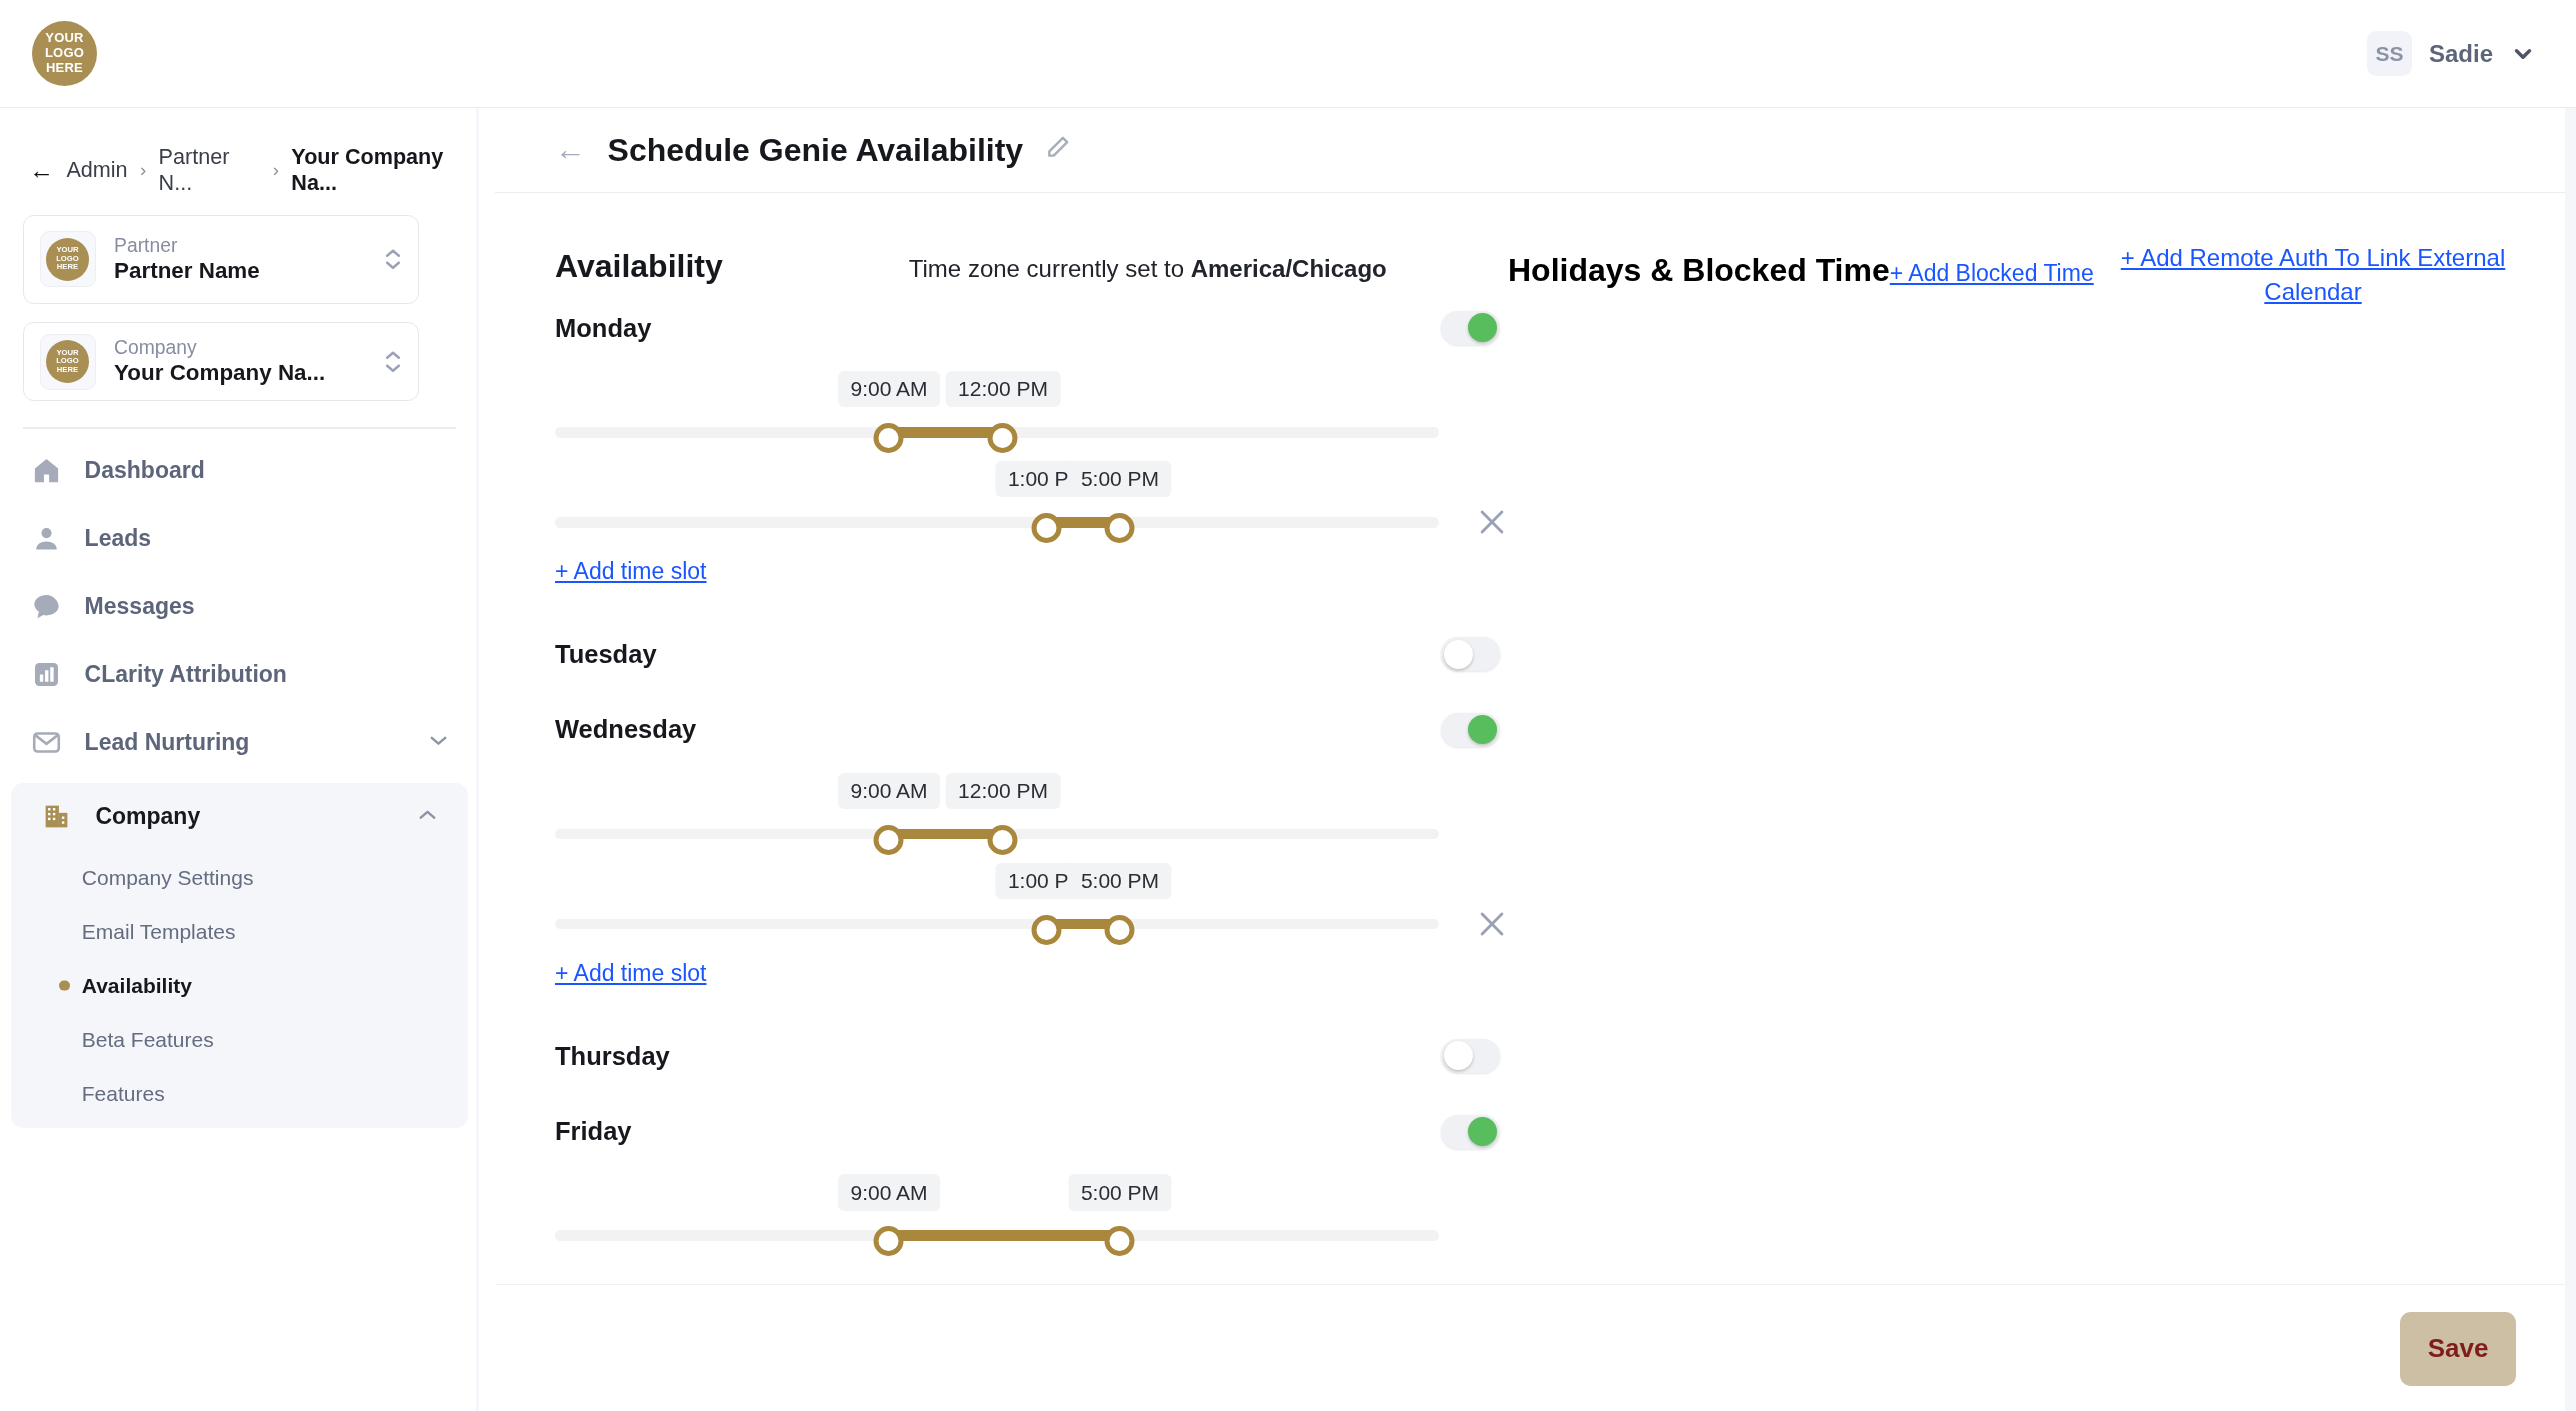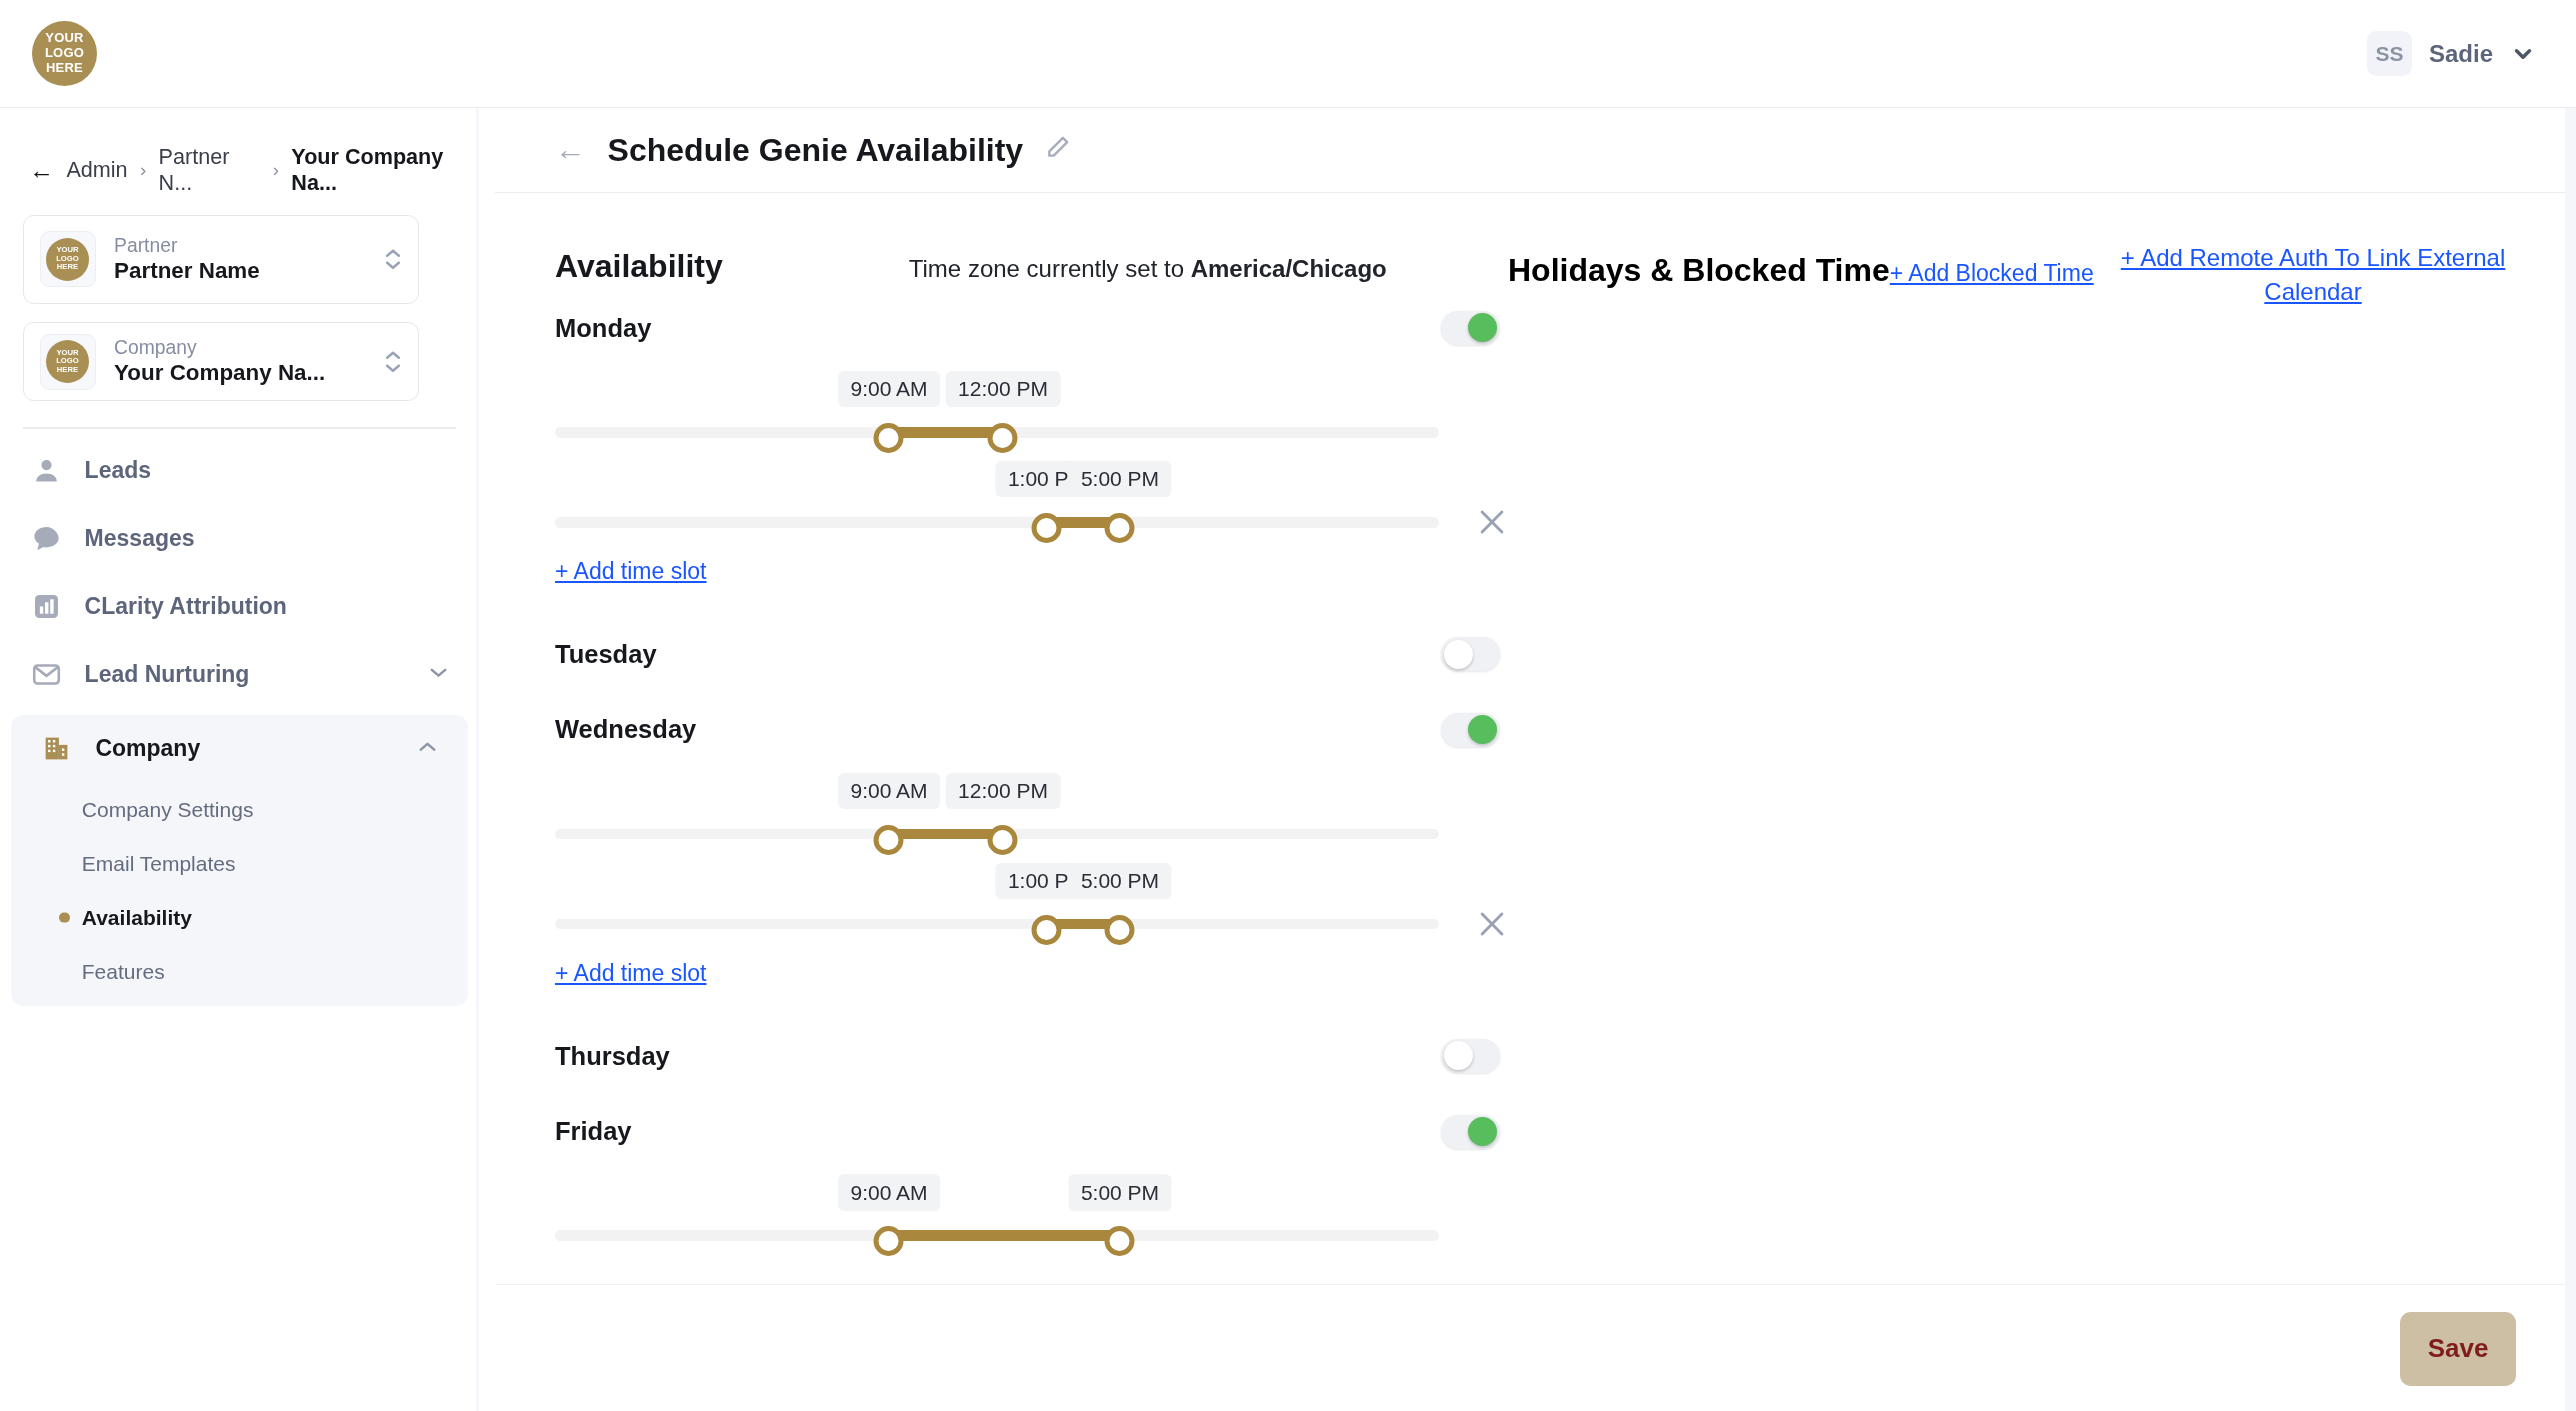--- a/index.html
+++ b/index.html
@@ -280,20 +280,28 @@
       <svg width="20" height="12.4" viewBox="0 0 24 14" fill="none" stroke="currentColor" stroke-width="3" stroke-linecap="round" stroke-linejoin="round">
           <polyline points="5 4 12 10 19 4"></polyline>
         </svg>
     </div>
   </div>
 
   <div class="sb-divider"></div>
 
   <div class="nav">
 
+    <div class="nav-item">
+      <span class="ico">
+        <svg width="31" height="31" viewBox="0 0 24 24" fill="currentColor">
+            <path d="M12 3 3 10.5V21h7v-6h4v6h7V10.5z"></path>
+          </svg>
+      </span>
+      <span class="lbl">Dashboard</span>
+    </div>
 
     <div class="nav-item">
       <span class="ico">
         <svg width="29" height="29" viewBox="0 0 24 24" fill="currentColor">
             <circle cx="12" cy="7.5" r="4.2"></circle>
             <path d="M3.5 21c0-4.2 3.8-6.6 8.5-6.6s8.5 2.4 8.5 6.6z"></path>
           </svg>
       </span>
       <span class="lbl">Leads</span>
     </div>
@@ -363,20 +371,23 @@
         <span>Company Settings</span>
       </div>
       <div class="sub-item">
         <span>Email Templates</span>
       </div>
       <div class="sub-item active">
         <span class="sub-dot"></span>
         <span>Availability</span>
       </div>
       <div class="sub-item">
+        <span>Beta Features</span>
+      </div>
+      <div class="sub-item">
         <span>Features</span>
       </div>
     </div>
 
   </div>
 
   <div class="sb-scroll-track"></div>
   <div class="sb-scroll-thumb"></div>
 </div>
 

